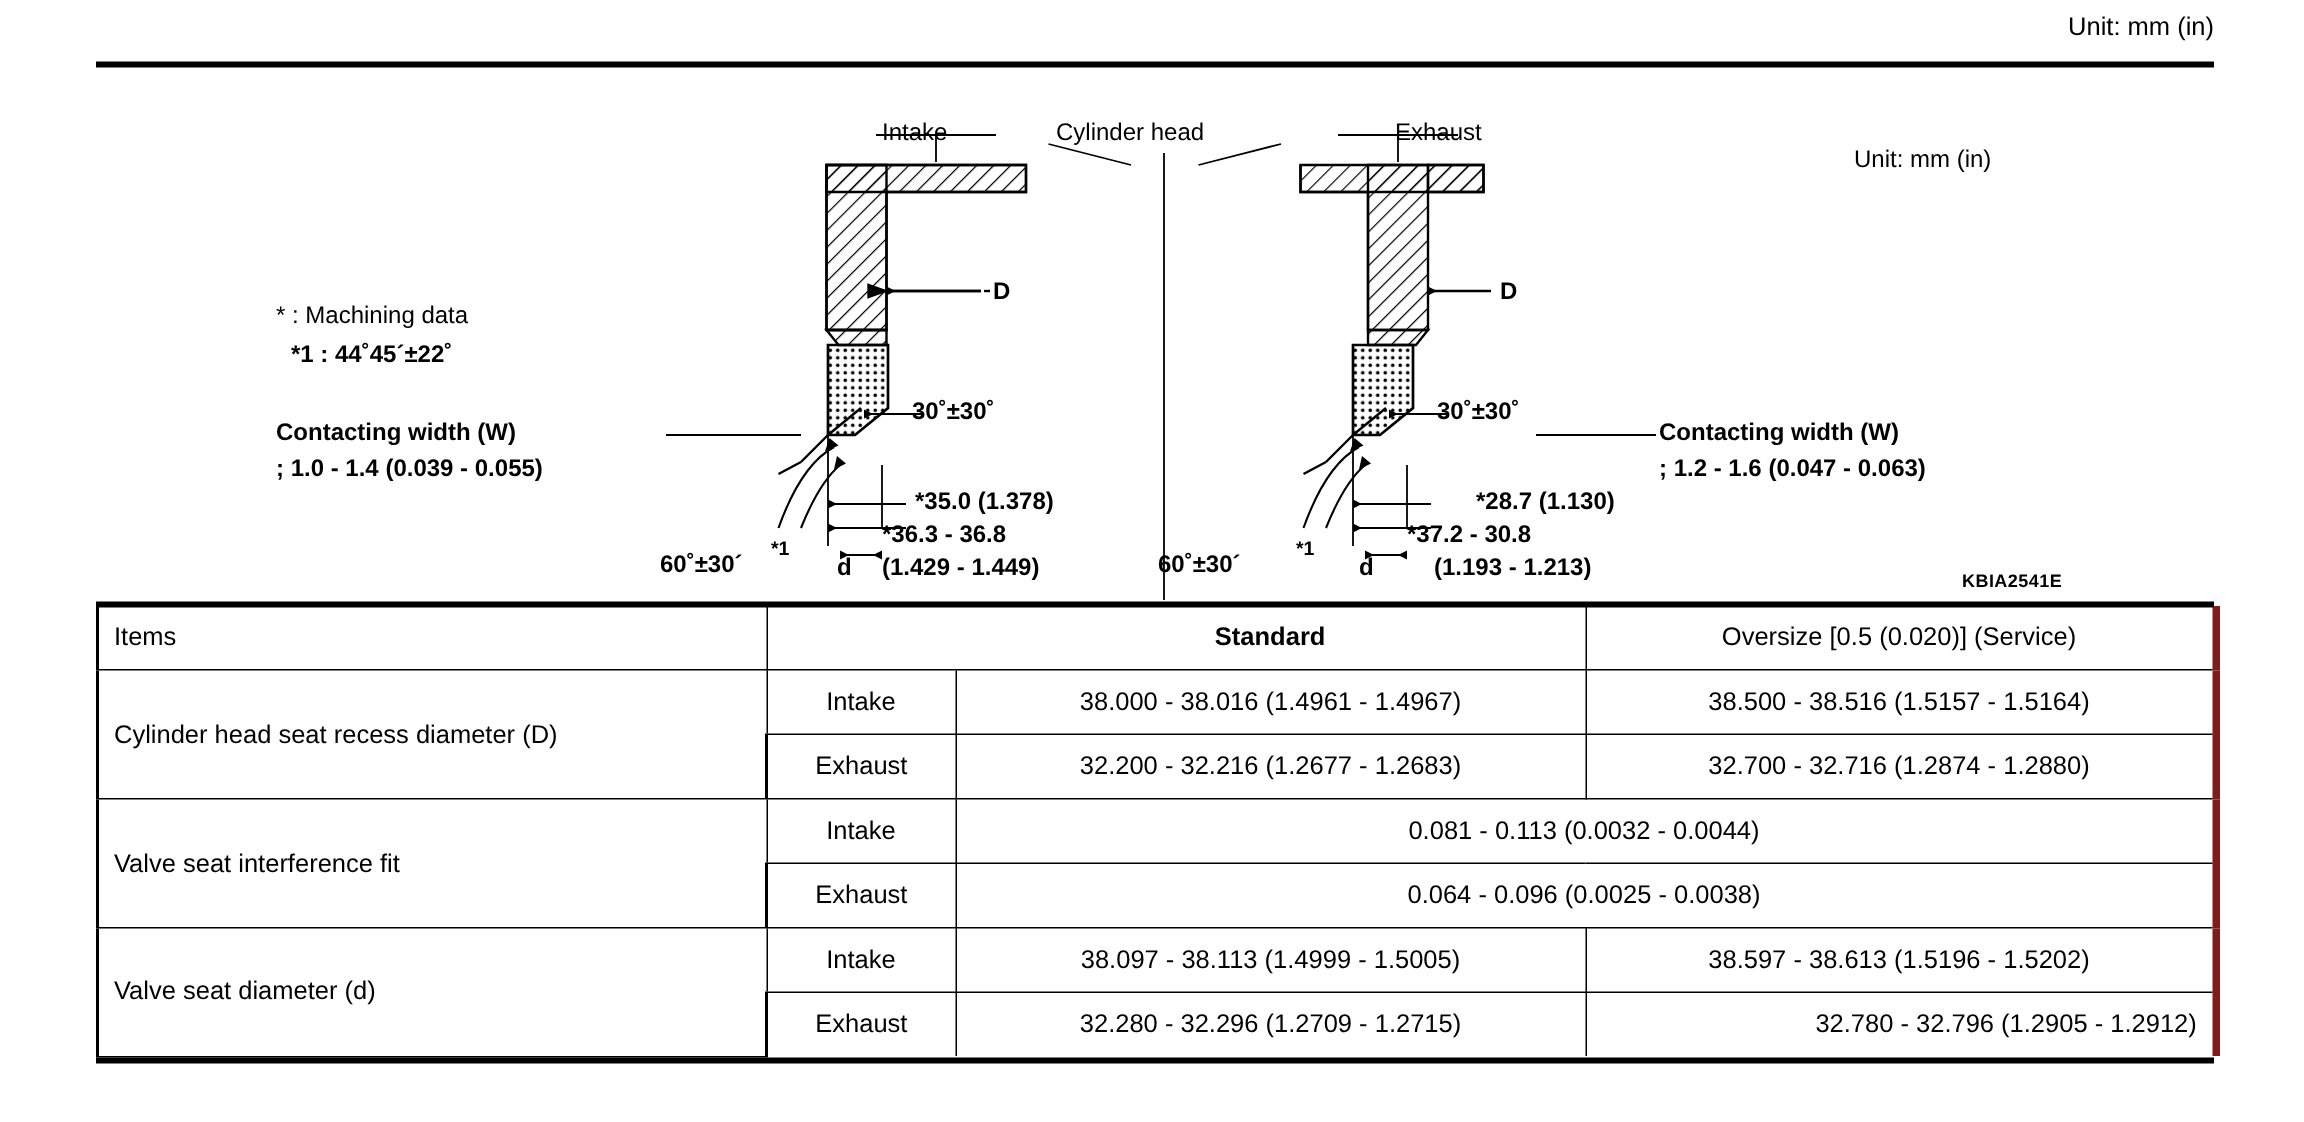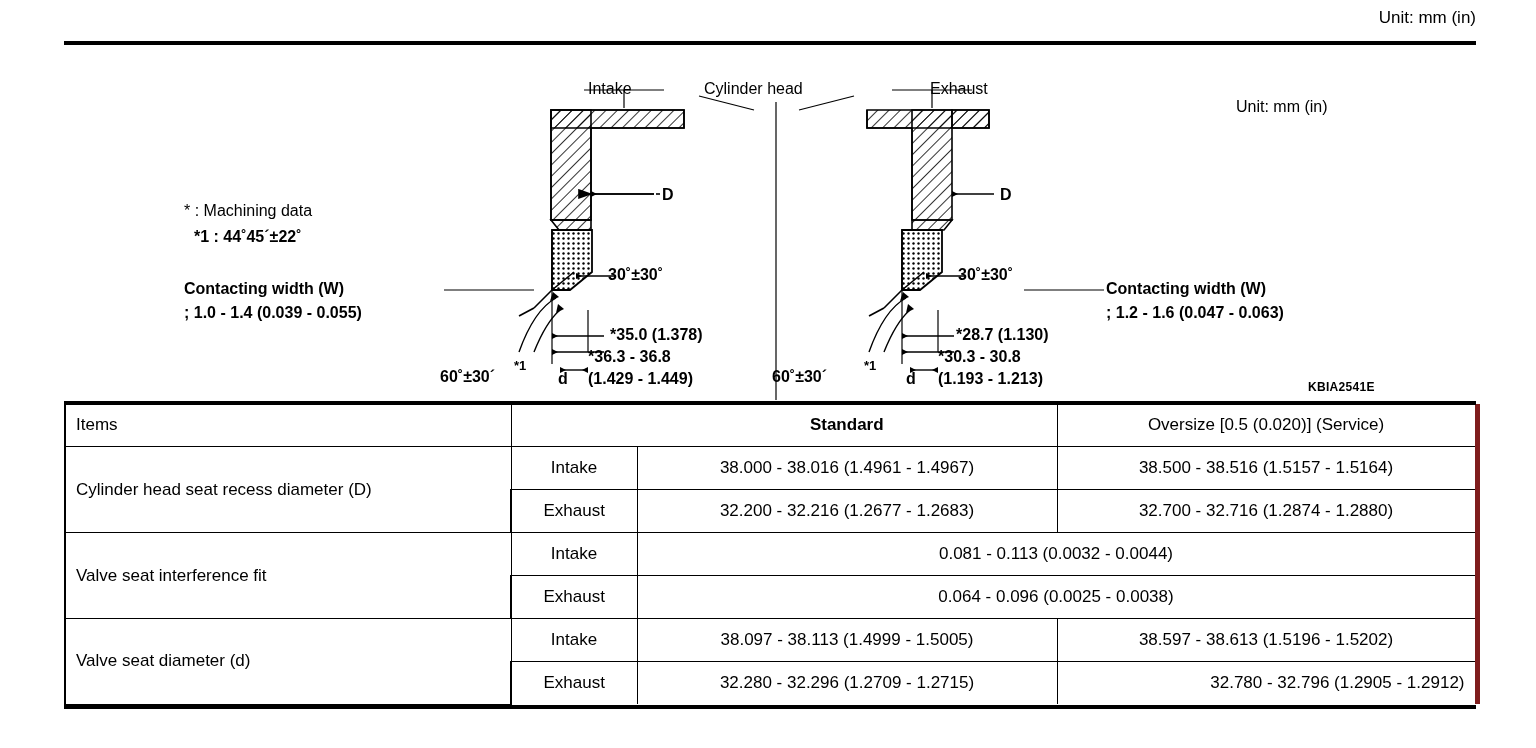--- a/index.html
+++ b/index.html
@@ -239,23 +239,23 @@
     <div class="fig-label bold" style="left:1042px;top:228px;">Contacting width (W)</div>
     <div class="fig-label bold" style="left:1042px;top:252px;">; 1.2 - 1.6 (0.047 - 0.063)</div>
 
     <div class="fig-label bold" style="left:544px;top:214px;">30˚±30˚</div>
     <div class="fig-label bold" style="left:894px;top:214px;">30˚±30˚</div>
 
     <div class="fig-label bold" style="left:546px;top:274px;">*35.0  (1.378)</div>
     <div class="fig-label bold" style="left:524px;top:296px;">*36.3 - 36.8</div>
     <div class="fig-label bold" style="left:524px;top:318px;">(1.429 - 1.449)</div>
 
-    <div class="fig-label bold" style="left:892px;top:274px;">*28.7  (1.130)</div>
-    <div class="fig-label bold" style="left:874px;top:296px;">*30.3 - 30.8</div>
-    <div class="fig-label bold" style="left:874px;top:318px;text-align:right;">(1.193 - 1.213)</div>
+    <div class="fig-label bold" style="left:920px;top:274px;">*28.7  (1.130)</div>
+    <div class="fig-label bold" style="left:874px;top:296px;">*37.2 - 30.8</div>
+    <div class="fig-label bold" style="left:892px;top:318px;text-align:right;">(1.193 - 1.213)</div>
 
     <div class="fig-label bold" style="left:376px;top:316px;">60˚±30´</div>
     <div class="fig-label bold" style="left:708px;top:316px;">60˚±30´</div>
 
     <div class="fig-label bold" style="left:450px;top:306px;font-size:13px;">*1</div>
     <div class="fig-label bold" style="left:800px;top:306px;font-size:13px;">*1</div>
 
     <div class="fig-label bold" style="left:494px;top:318px;">d</div>
     <div class="fig-label bold" style="left:842px;top:318px;">d</div>
 

